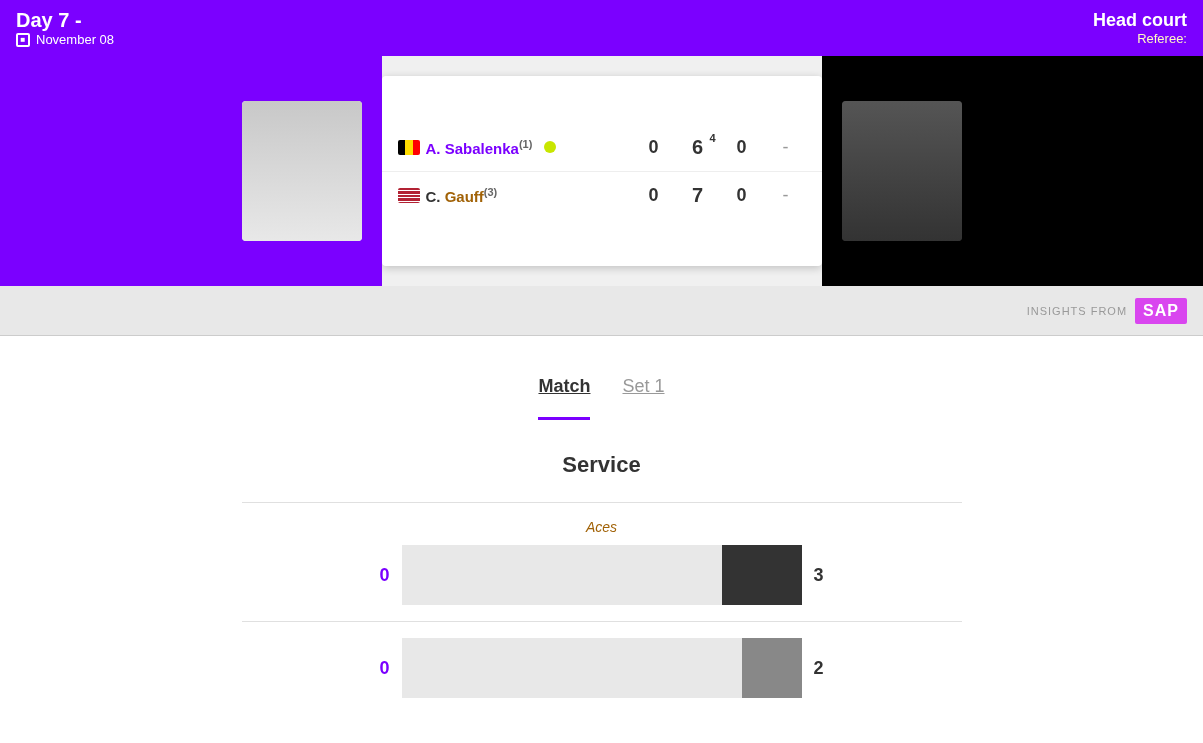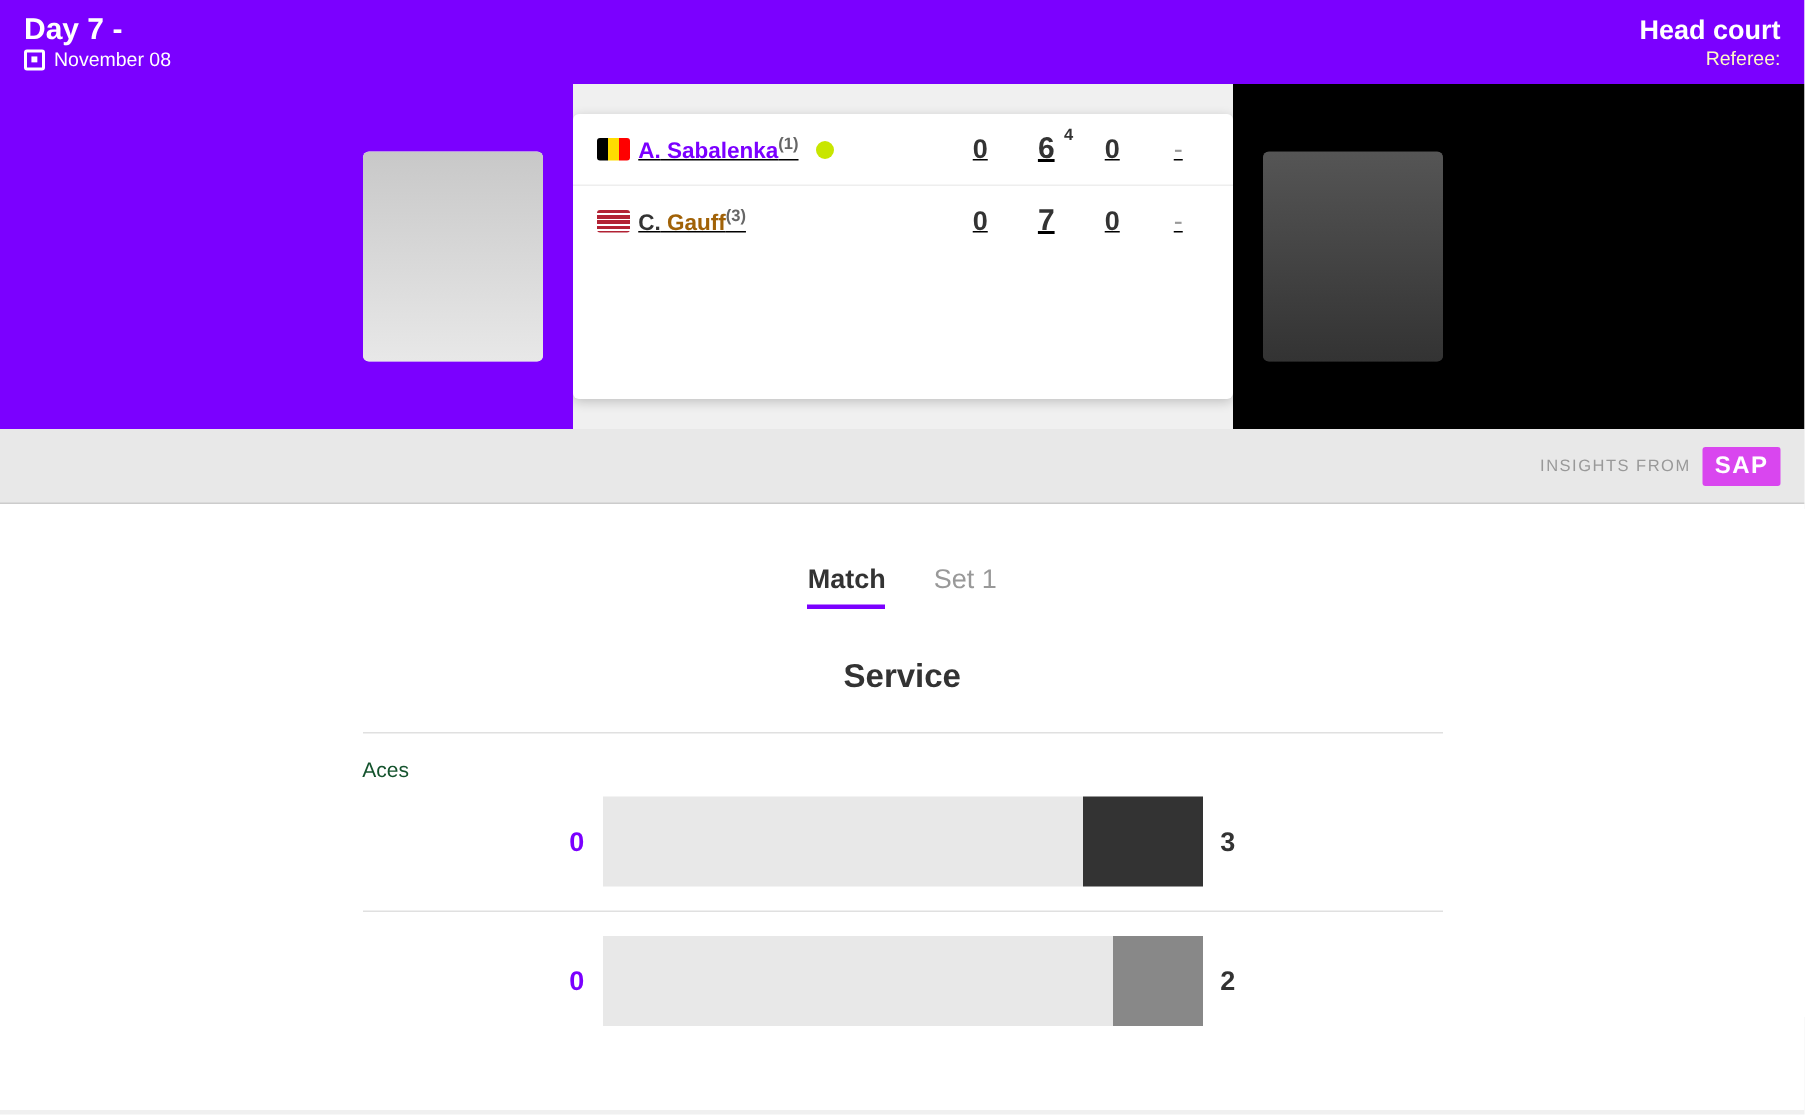--- a/index.html
+++ b/index.html
@@ -107,22 +107,21 @@
     .score-card {
       width: 440px;
       flex-shrink: 0;
       background: white;
       margin: 20px 0;
       border-radius: 4px;
       padding: 0;
       box-shadow: 0 2px 8px rgba(0,0,0,0.2);
       display: flex;
       flex-direction: column;
-      justify-content: flex-start;
-      text-decoration: underline;
+      justify-content: center;
     }
     .score-row {
       display: flex;
       align-items: center;
       padding: 12px 16px;
       border-bottom: 1px solid #eee;
     }
     .score-row:last-child { border-bottom: none; }
     .player-name-area {
       flex: 1;
@@ -247,21 +246,22 @@
       display: flex;
       justify-content: center;
       gap: 32px;
       margin-bottom: 32px;
       padding-top: 20px;
     }
     .match-tab {
       font-size: 18px;
       color: #999;
       cursor: pointer;
-      padding-bottom: 6px;
+      padding-bottom: 20px;
+      text-decoration: underline;
     }
     .match-tab.active {
       color: #333;
       font-weight: bold;
       border-bottom: 3px solid #7B00FF;
     }
 
     
     .stats-section {
       max-width: 800px;
@@ -277,23 +277,25 @@
     }
     .stat-group {
       margin-bottom: 16px;
     }
     .stat-divider {
       border: none;
       border-top: 1px solid #e0e0e0;
       margin-bottom: 16px;
     }
     .stat-label {
+      text-align: center;
       font-size: 14px;
-      color: #14532d;
+      color: #a16207;
       margin-bottom: 10px;
+      font-style: italic;
     }
     .stat-bar-row {
       display: flex;
       align-items: center;
       justify-content: center;
       gap: 12px;
     }
     .stat-value-left {
       font-size: 18px;
       font-weight: bold;

